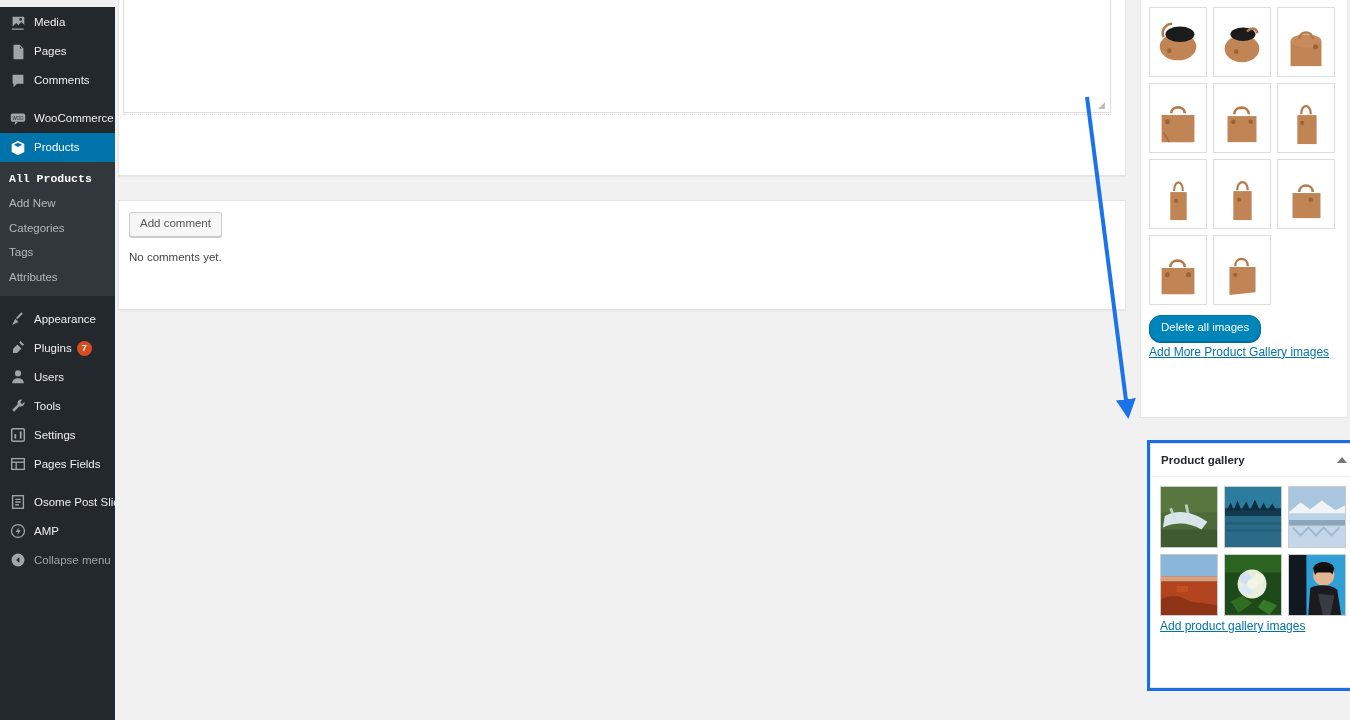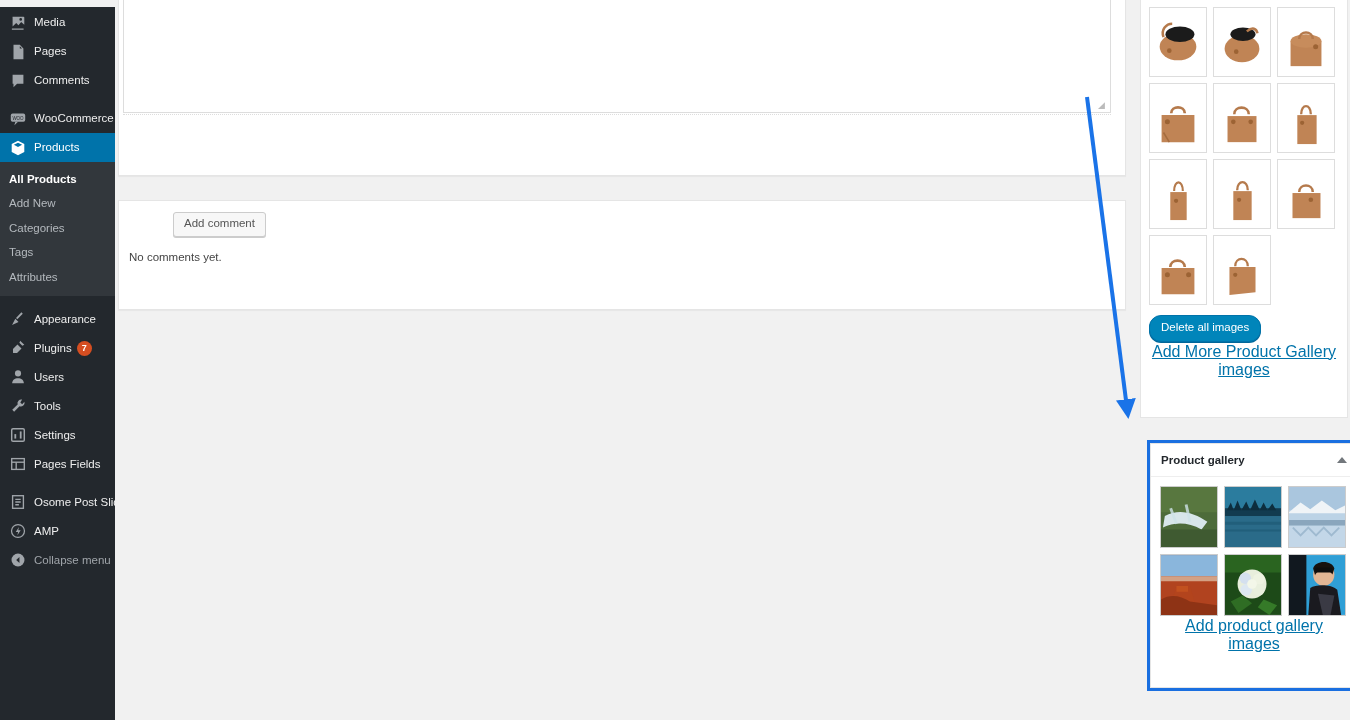--- a/index.html
+++ b/index.html
@@ -53,21 +53,21 @@
 
   #submenu { background: #32373c; padding: 5px 0 7px 0; }
   .submenu-item {
     display: block;
     padding: 5px 0 5px 9px;
     color: #b4b9be;
     font-size: 11.5px;
     line-height: 1.25;
     cursor: pointer;
   }
-  .submenu-item.current { color: #fff; font-weight: bold; }
+  .submenu-item.current { color: #fff; font-weight: bold; font-family: Liberation Mono, monospace; }
 
   .badge {
     display: inline-flex; align-items: center; justify-content: center;
     min-width: 15px; height: 15px;
     margin-left: 5px;
     border-radius: 8px;
     background: #d54e21;
     color: #fff;
     font-size: 9px;
     font-weight: bold;
@@ -140,21 +140,20 @@
     display: inline-block;
     padding: 4px 10px 5px 10px;
     background: #f7f7f7;
     border: 1px solid #ccc;
     border-radius: 3px;
     color: #555;
     font-size: 11.5px;
     line-height: 1.2;
     cursor: pointer;
     box-shadow: 0 1px 0 #ccc;
-    margin-left: 44px;
   }
   .plain-text { font-size: 11.5px; color: #444; margin-top: 14px; }
 
   
   #right-col { position: absolute; left: 1025px; top: 0; width: 210px; }
 
   #images-box {
     position: absolute; left: 0; top: -60px;
     width: 208px; height: 478px;
     background: #fff;
@@ -183,21 +182,21 @@
     color: #fff;
     font-size: 11.5px;
     line-height: 1.2;
     cursor: pointer;
     box-shadow: 0 1px 0 #006799;
   }
   .link-underline {
     display: inline-block;
     margin-top: 1px;
     color: #0073aa;
-    font-size: 16px;
+    font-size: 12px;
     text-decoration: underline;
     cursor: pointer;
     text-align: center;
   }
 
   
   #gallery-box {
     position: absolute; left: 10px; top: 443px;
     width: 208px; height: 245px;
     background: #fff;

